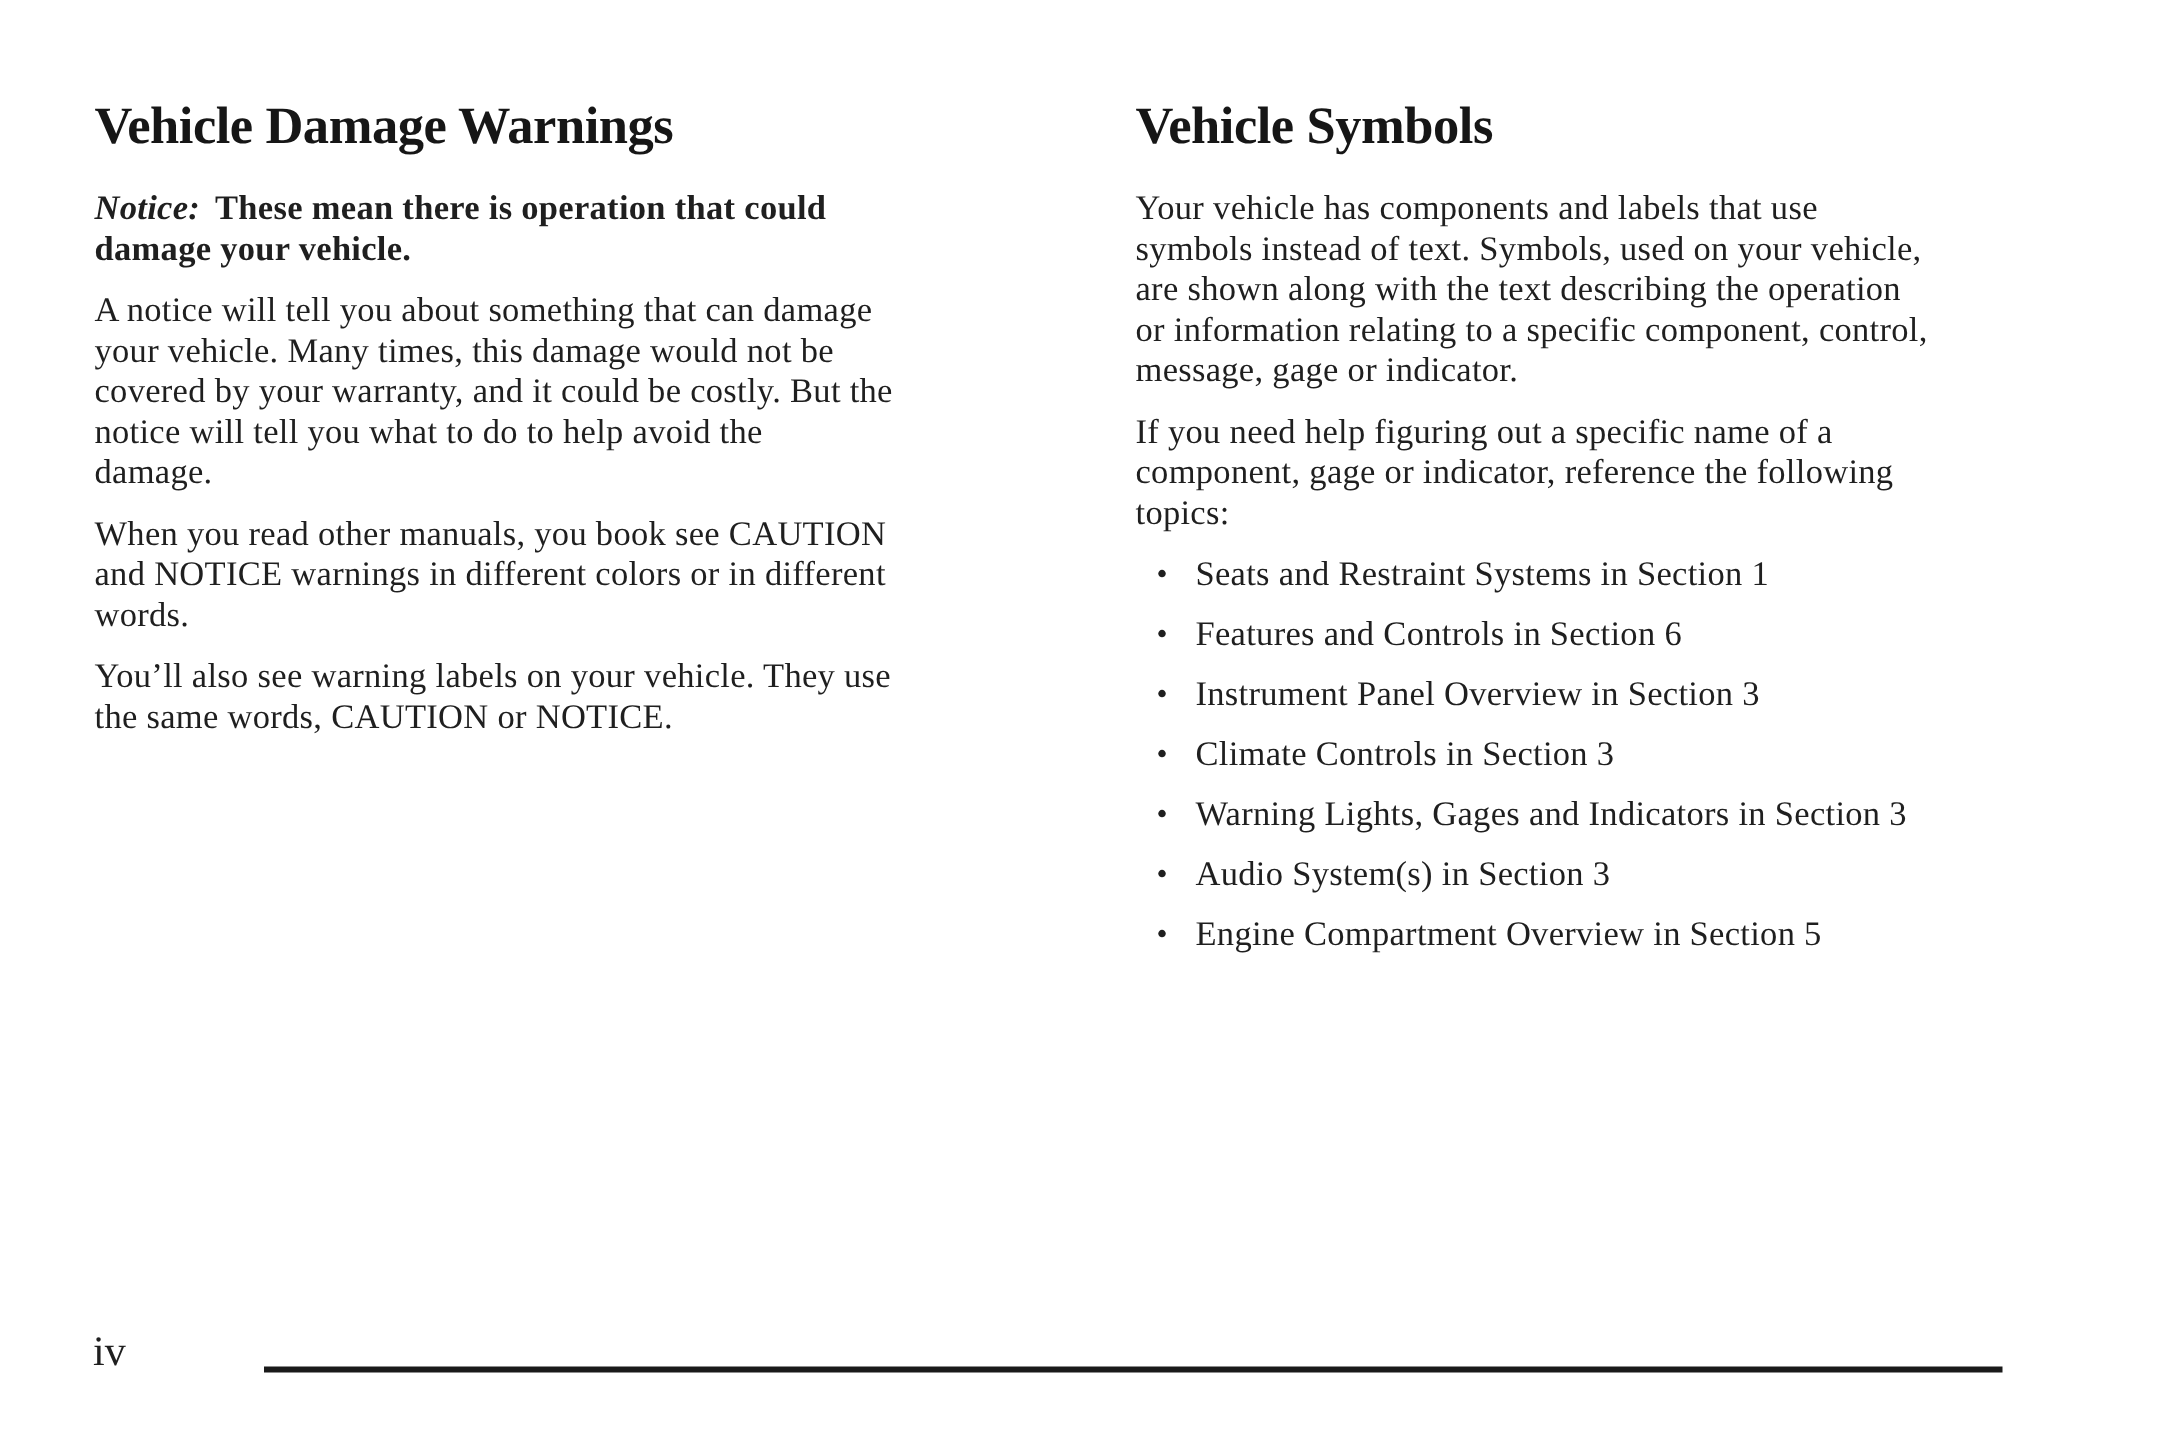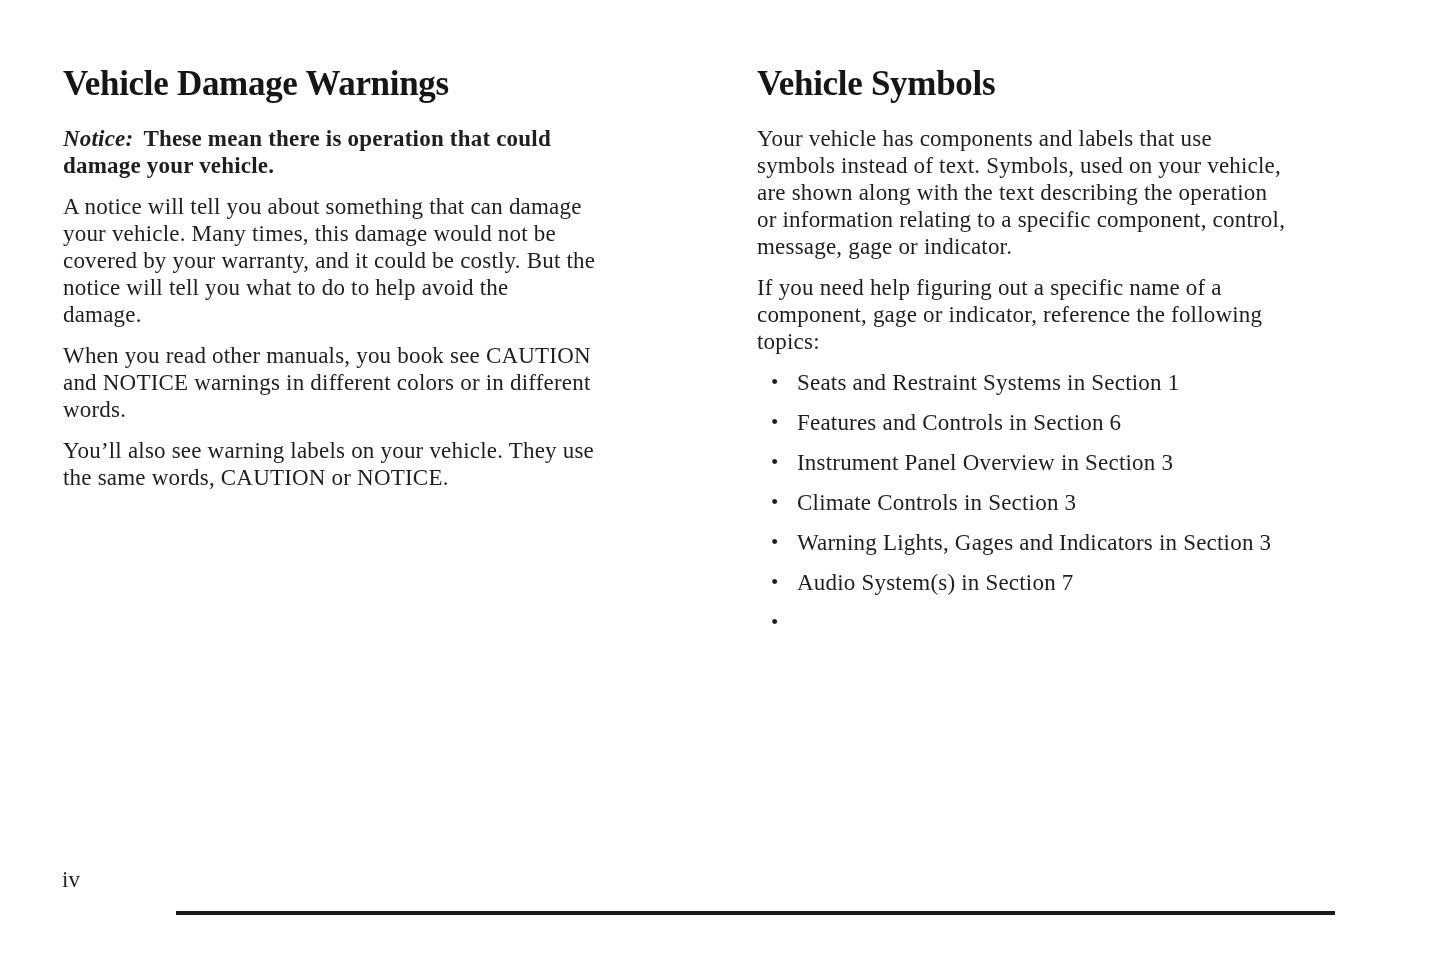--- a/index.html
+++ b/index.html
@@ -64,22 +64,22 @@
     margin-bottom: 13px;
   }
   .bullet-dot {
     flex: none;
     width: 26px;
     font-size: 21px;
   }
   .page-number {
     position: absolute;
     left: 62px;
-    top: 866px;
-    font-size: 23px;
+    top: 888px;
+    font-size: 28px;
     line-height: 27px;
   }
   .footer-rule {
     position: absolute;
     left: 176px;
     top: 911px;
     width: 1159px;
     height: 4px;
     background: var(--rule);
   }
@@ -145,25 +145,26 @@
           <span class="bullet-text">Climate Controls in Section 3</span>
         </div>
 
         <div class="bullet-item">
           <span class="bullet-dot">•</span>
           <span class="bullet-text">Warning Lights, Gages and Indicators in Section 3</span>
         </div>
 
         <div class="bullet-item">
           <span class="bullet-dot">•</span>
-          <span class="bullet-text">Audio System(s) in Section 7</span>
+          <span class="bullet-text">Audio System(s) in Section 3</span>
         </div>
 
         <div class="bullet-item">
           <span class="bullet-dot">•</span>
+          <span class="bullet-text">Engine Compartment Overview in Section 5</span>
         </div>
       </div>
   </div>
 
   <div class="page-number">iv</div>
   <div class="footer-rule"></div>
 
 </div>
 
 </body></html>

